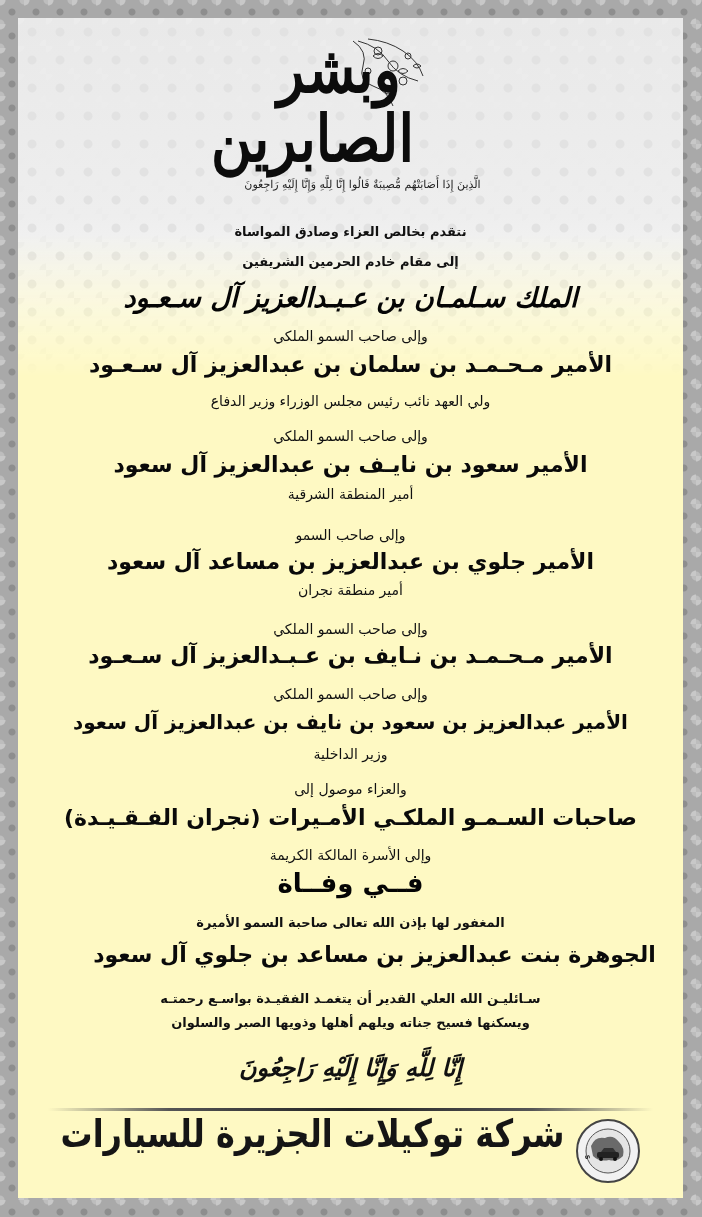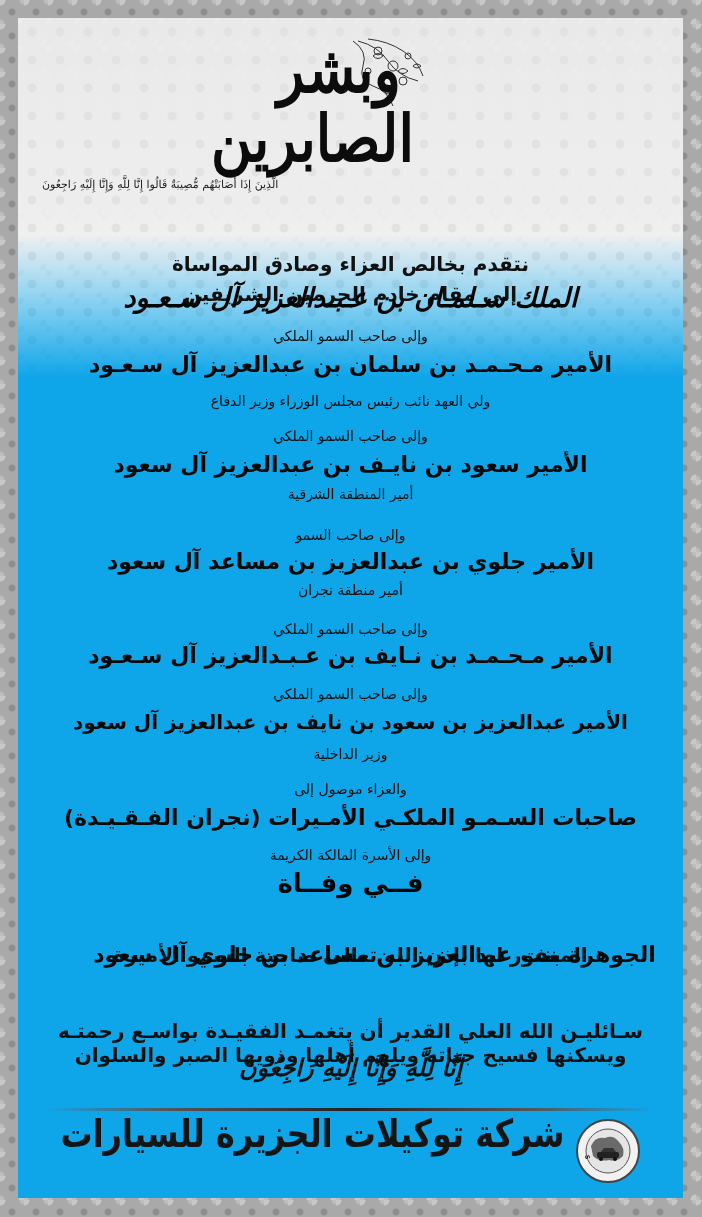--- a/index.html
+++ b/index.html
@@ -20,21 +20,21 @@
         radial-gradient(circle at 24px 0, #bdbdbd 4px, transparent 5px),
         radial-gradient(circle at 0 24px, #bdbdbd 4px, transparent 5px);
       background-size: 24px 24px;
     }
     .panel {
       position: absolute;
       left: 18px;
       top: 18px;
       width: 665px;
       height: 1180px;
-      background: #0ea5e9;
+      background: #fef9c3;
       overflow: hidden;
     }
     .panel-top-pattern {
       position: absolute;
       left: 0; top: 0; right: 0;
       height: 360px;
       background-image:
         radial-gradient(circle at 14px 14px, #e2e2e2 4px, transparent 5px),
         radial-gradient(circle at 0 0, #ececec 6px, transparent 7px),
         radial-gradient(circle at 28px 28px, #ececec 6px, transparent 7px),
@@ -79,36 +79,35 @@
       width: 80px;
       height: 80px;
     }
     .verse {
       position: absolute;
       left: 0; right: 0;
       top: 160px;
       font-family: "DejaVu Serif", serif;
       font-size: 11px;
       color: #222;
-      text-align: left;
+      text-align: center;
       padding-left: 24px;
     }
     .line {
       position: absolute;
       left: 0; right: 0;
       white-space: nowrap;
       text-align: center;
       direction: rtl;
     }
     .l-sub {
       font-family: "DejaVu Sans", sans-serif;
-      font-size: 20px;
-      font-weight: bold;
-      color: #111;
-      margin-top: 28px;
+      font-size: 13px;
+      font-weight: bold;
+      color: #111;
     }
     .l-sm {
       font-family: "DejaVu Sans", sans-serif;
       font-size: 14px;
       color: #111;
     }
     .l-name {
       font-family: "DejaVu Sans", sans-serif;
       font-size: 22px;
       font-weight: bold;

